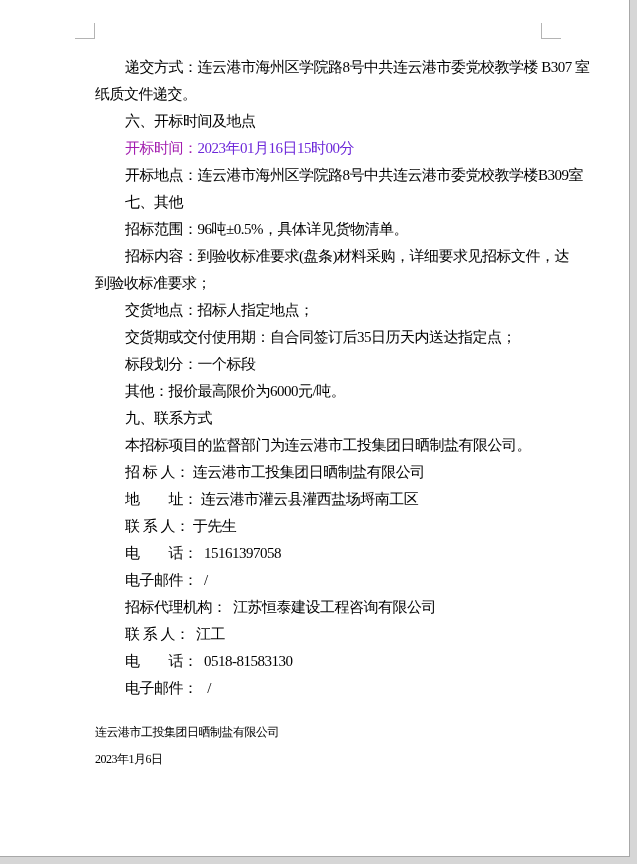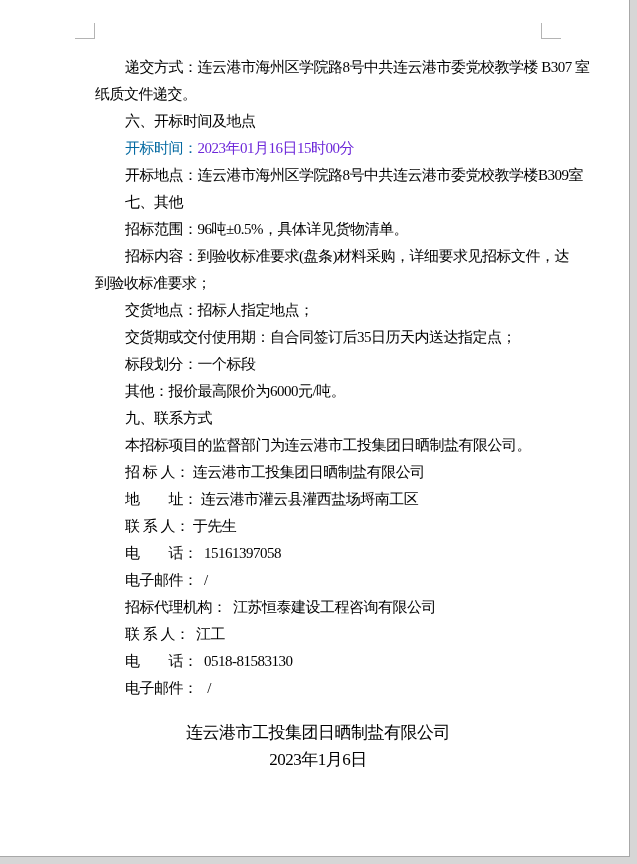--- a/index.html
+++ b/index.html
@@ -28,37 +28,37 @@
   }
   .line {
     font-size: 15px;
     height: 27px; line-height: 27px;
     white-space: pre;
     letter-spacing: -0.5px;
   }
   .line.indent { padding-left: 30px; }
   .footer-block { margin-top: 17px; width: 446px; }
   .footer-line {
-    font-size: 17px; height: 27px; line-height: 27px;
-    text-align: center; white-space: pre; letter-spacing: -0.5px;
+    font-size: 12px; height: 27px; line-height: 27px;
+    text-align: left; white-space: pre; letter-spacing: -0.5px;
   }
 </style>
 </head>
 <body>
 
 <div class="workspace">
   <div class="page">
     <div class="margin-mark tl"></div>
     <div class="margin-mark tr"></div>
     <div class="content">
       <div id="doc-lines">
           <div class="line indent">递交方式：连云港市海州区学院路8号中共连云港市委党校教学楼 B307 室</div>
           <div class="line">纸质文件递交。</div>
           <div class="line indent">六、开标时间及地点</div>
-          <div class="line indent"><span style="color: #0369a1;">开标时间：</span><span style="color: #6d28d9;">2023年01月16日15时00分</span></div>
+          <div class="line indent"><span style="color: #a21caf;">开标时间：</span><span style="color: #6d28d9;">2023年01月16日15时00分</span></div>
           <div class="line indent">开标地点：连云港市海州区学院路8号中共连云港市委党校教学楼B309室</div>
           <div class="line indent">七、其他</div>
           <div class="line indent">招标范围：96吨±0.5%，具体详见货物清单。</div>
           <div class="line indent">招标内容：到验收标准要求(盘条)材料采购，详细要求见招标文件，达</div>
           <div class="line">到验收标准要求；</div>
           <div class="line indent">交货地点：招标人指定地点；</div>
           <div class="line indent">交货期或交付使用期：自合同签订后35日历天内送达指定点；</div>
           <div class="line indent">标段划分：一个标段</div>
           <div class="line indent">其他：报价最高限价为6000元/吨。</div>
           <div class="line indent">九、联系方式</div>

